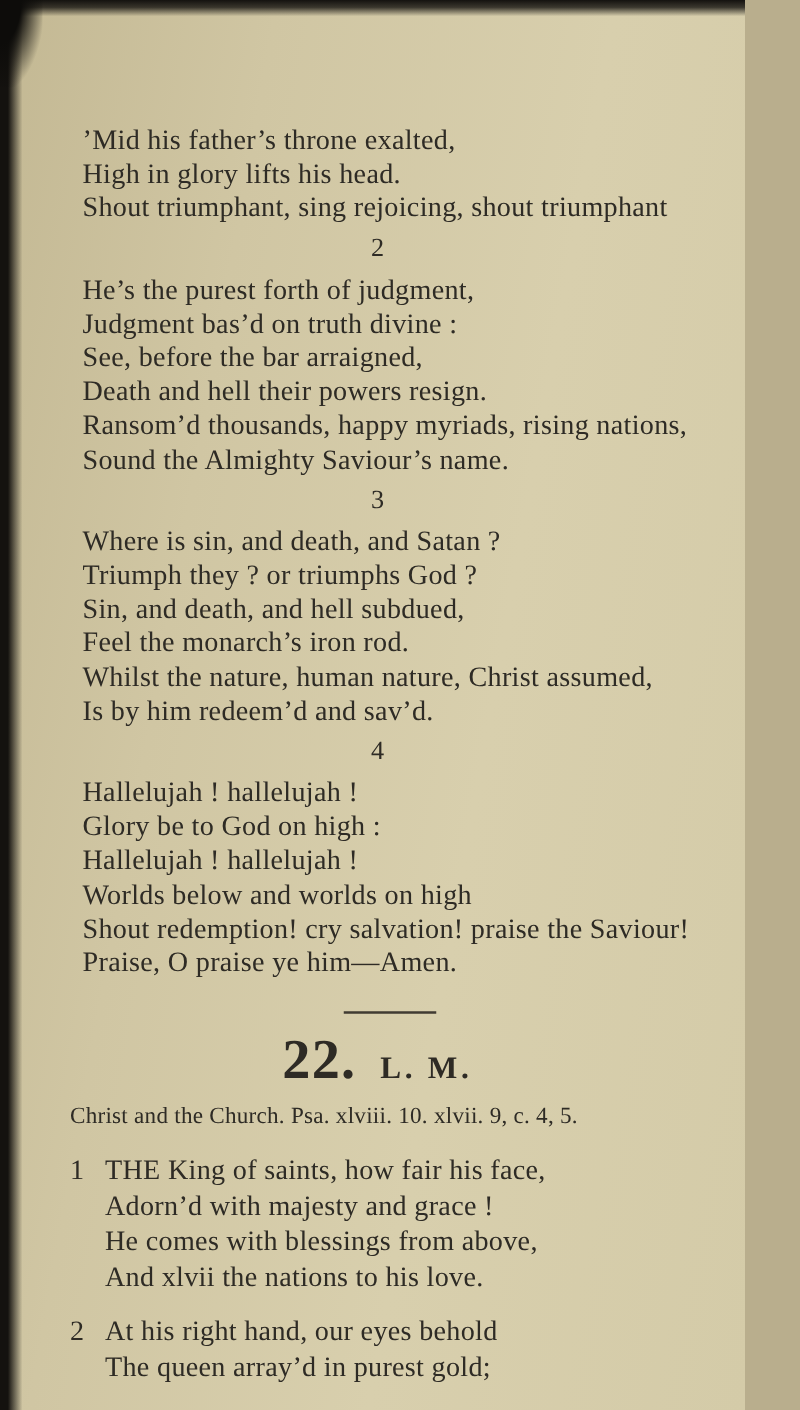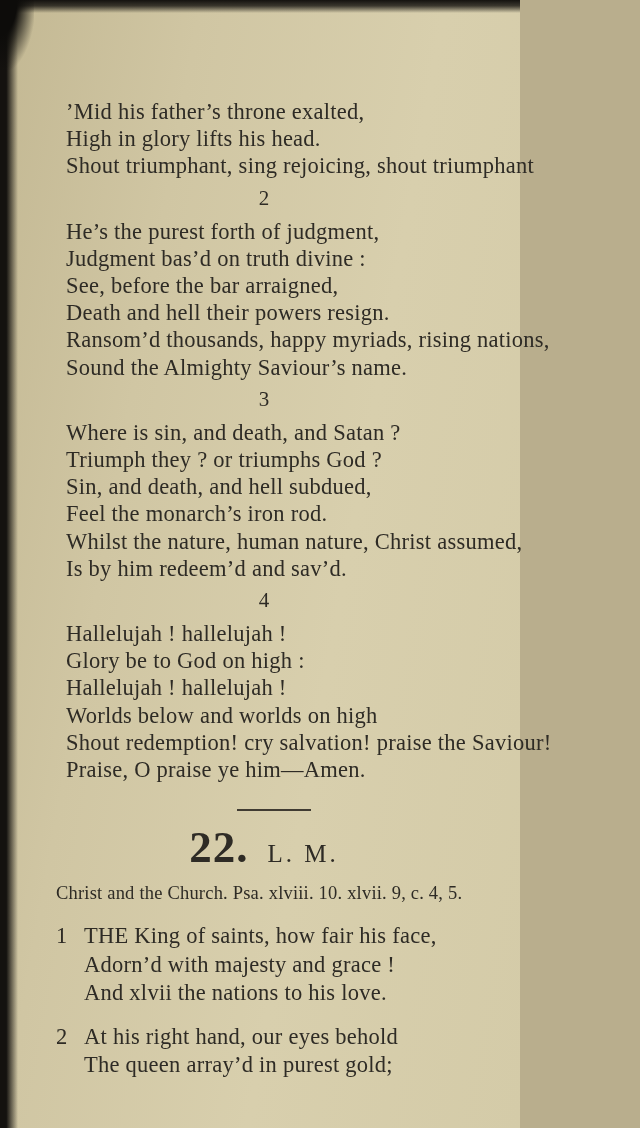--- a/index.html
+++ b/index.html
@@ -2,21 +2,21 @@
 <html><head>
 <meta charset="utf-8">
 <style>
   html,body{margin:0;padding:0;}
   body{
     width:640px;height:1128px;overflow:hidden;
     background:#b9ae8d;
     font-family:"Liberation Serif","DejaVu Serif",serif;
   }
   .scan{
-    position:relative;width:520px;height:1128px;
+    position:relative;width:596px;height:1128px;
     background:linear-gradient(100deg,#c3b893 0%,#d0c6a3 28%,#d8cfad 62%,#d4cba8 100%);
     color:#2e2b25;
   }
   .edge-left{
     position:absolute;left:0;top:0;bottom:0;width:18px;
     background:linear-gradient(to right,#14120f 0%,#14120f 35%,rgba(20,18,15,0) 100%);
   }
   .edge-top{
     position:absolute;left:0;top:0;right:0;height:13px;
     background:linear-gradient(to bottom,#14120f 0%,rgba(20,18,15,.8) 45%,rgba(20,18,15,0) 100%);
@@ -47,21 +47,21 @@
     transform:translateX(-10px);
   }
   .hymn-head{
     display:flex;align-items:baseline;justify-content:center;gap:19px;
     margin:10px 40px 6px 0;
   }
   .hymn-no{
     font-size:45px;font-weight:700;letter-spacing:1px;
   }
   .hymn-meter{
-    font-size:25px;letter-spacing:3px;font-weight:400;
+    font-size:25px;letter-spacing:3px;font-weight:700;
   }
   .subtitle{
     font-size:18.5px;
     white-space:nowrap;
     margin:10px 10px 18px -10px;
     letter-spacing:.2px;
   }
   .verse{
     display:flex;
     margin:15px 0 0 -10px;
@@ -133,20 +133,21 @@
         <span class="hymn-meter">L. M.</span>
       </div>
 
       <div class="subtitle">Christ and the Church.  Psa. xlviii. 10. xlvii. 9, c. 4, 5.</div>
 
       <div class="verse">
         <div class="verse-num">1</div>
         <div class="verse-lines">
           <p class="line">THE King of saints, how fair his face,</p>
           <p class="line">Adorn’d with majesty and grace !</p>
+          <p class="line">He comes with blessings from above,</p>
           <p class="line">And xlvii the nations to his love.</p>
         </div>
       </div>
 
       <div class="verse">
         <div class="verse-num">2</div>
         <div class="verse-lines">
           <p class="line">At his right hand, our eyes behold</p>
           <p class="line">The queen array’d in purest gold;</p>
         </div>

